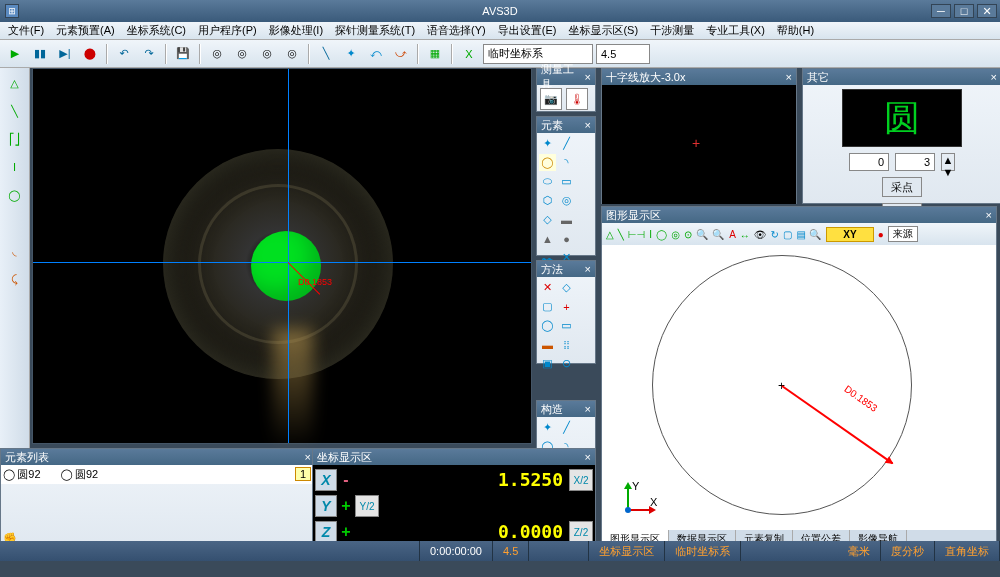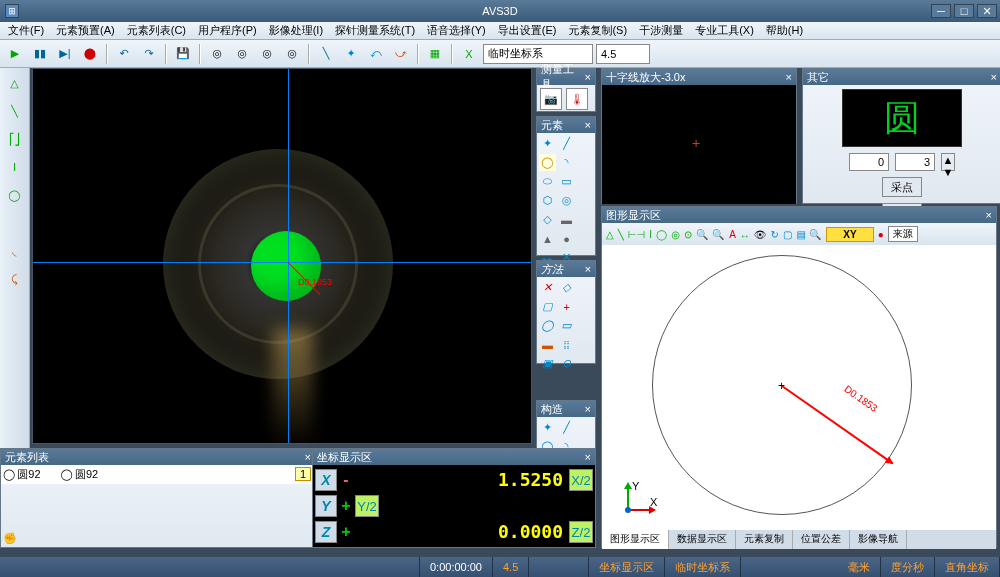--- a/index.html
+++ b/index.html
@@ -38,21 +38,21 @@
 .panel-title .x { cursor: pointer; }
 
 .p-measure { left: 536px; top: 0; width: 60px; height: 44px; }
 .p-measure .body { display: flex; padding: 3px; gap: 4px; }
 .p-measure .ico { width: 22px; height: 22px; border: 1px solid #888; background: #fff; display: flex; align-items: center; justify-content: center; }
 
 .p-element { left: 536px; top: 48px; width: 60px; height: 140px; }
 .p-element .body, .p-method .body, .p-construct .body { display: flex; flex-wrap: wrap; padding: 2px; gap: 2px; }
 .p-element .ico, .p-method .ico, .p-construct .ico { width: 17px; height: 17px; display: flex; align-items: center; justify-content: center; cursor: pointer; }
 
-.p-method { left: 536px; top: 192px; width: 60px; height: 104px; font-style: italic; }
+.p-method { left: 536px; top: 192px; width: 60px; height: 104px; }
 .p-construct { left: 536px; top: 332px; width: 60px; height: 112px; }
 
 .p-cross { left: 601px; top: 0; width: 196px; height: 136px; }
 .p-cross .body { background: #000; margin: 0; height: 119px; position: relative; }
 .p-cross .plus { position: absolute; left: 90px; top: 50px; color: #e03030; font-size: 14px; }
 
 .p-other { left: 802px; top: 0; width: 200px; height: 136px; }
 .p-other .body { padding: 4px; display: flex; flex-direction: column; gap: 6px; align-items: center; }
 .p-other .disp { width: 120px; height: 58px; background: #000; border: 1px solid #333; display: flex; align-items: center; justify-content: center; color: #00d020; font-size: 36px; font-family: SimHei; }
 .p-other .nums { display: flex; gap: 6px; }
@@ -79,23 +79,23 @@
 .p-list .item { display: flex; align-items: center; gap: 2px; }
 .p-list .grab { position: absolute; left: 2px; bottom: 2px; color: #c04000; }
 
 .p-coord { left: 312px; top: 380px; width: 284px; height: 100px; }
 .p-coord .body { background: #000; padding: 2px; }
 .p-coord .row { display: flex; align-items: center; height: 26px; gap: 2px; }
 .p-coord .axis { width: 22px; height: 22px; background: #d0dce8; border: 1px solid #888; display: flex; align-items: center; justify-content: center; font-style: italic; font-weight: bold; color: #08a; font-size: 14px; }
 .p-coord .sign { width: 14px; height: 22px; background: #000; color: #0c0; text-align: center; font-weight: bold; font-size: 16px; line-height: 22px; }
 .p-coord .sign.neg { color: #e06080; }
 .p-coord .val { flex: 1; height: 22px; background: #000; color: #ff0; font-size: 18px; font-weight: bold; text-align: right; padding-right: 4px; font-family: monospace; line-height: 22px; }
-.p-coord .half { width: 24px; height: 22px; background: #bef264; border: 1px solid #888; display: flex; align-items: center; justify-content: center; font-size: 13px; color: #08a; }
-
-.statusbar { position: absolute; bottom: 0; left: 0; right: 0; height: 20px; background: linear-gradient(#4a6585,#355070); display: flex; align-items: center; color: #fff; font-size: 10px; }
+.p-coord .half { width: 24px; height: 22px; background: #e5e5e5; border: 1px solid #888; display: flex; align-items: center; justify-content: center; font-size: 10px; color: #08a; }
+
+.statusbar { position: absolute; bottom: 16px; left: 0; right: 0; height: 20px; background: linear-gradient(#4a6585,#355070); display: flex; align-items: center; color: #fff; font-size: 10px; }
 .statusbar .cell { padding: 0 10px; border-right: 1px solid #234; height: 100%; display: flex; align-items: center; }
 .statusbar .orange { color: #ffa030; }
 .statusbar .spacer { flex: 1; }
 
 .gtb-xy { background: #ffe040; padding: 1px 16px; border: 1px solid #cc9900; font-weight: bold; }
 .gtb-sel { border: 1px solid #888; padding: 0 4px; background: #fff; }
 </style>
 </head>
 <body>
 
@@ -105,27 +105,27 @@
   <div class="winbtns">
     <span>─</span>
     <span>□</span>
     <span>✕</span>
   </div>
 </div>
 
 <div class="menubar">
   <span>文件(F)</span>
   <span>元素预置(A)</span>
-  <span>元素列表(C)</span>
+  <span>坐标系统(C)</span>
   <span>用户程序(P)</span>
   <span>影像处理(I)</span>
   <span>探针测量系统(T)</span>
   <span>语音选择(Y)</span>
   <span>导出设置(E)</span>
-  <span>元素复制(S)</span>
+  <span>坐标显示区(S)</span>
   <span>干涉测量</span>
   <span>专业工具(X)</span>
   <span>帮助(H)</span>
 </div>
 
 <div class="toolbar">
   <span class="tb-btn" style="color:#0a0">▶</span>
   <span class="tb-btn" style="color:#069">▮▮</span>
   <span class="tb-btn" style="color:#069">▶|</span>
   <span class="tb-btn" style="color:#c00">⬤</span>

